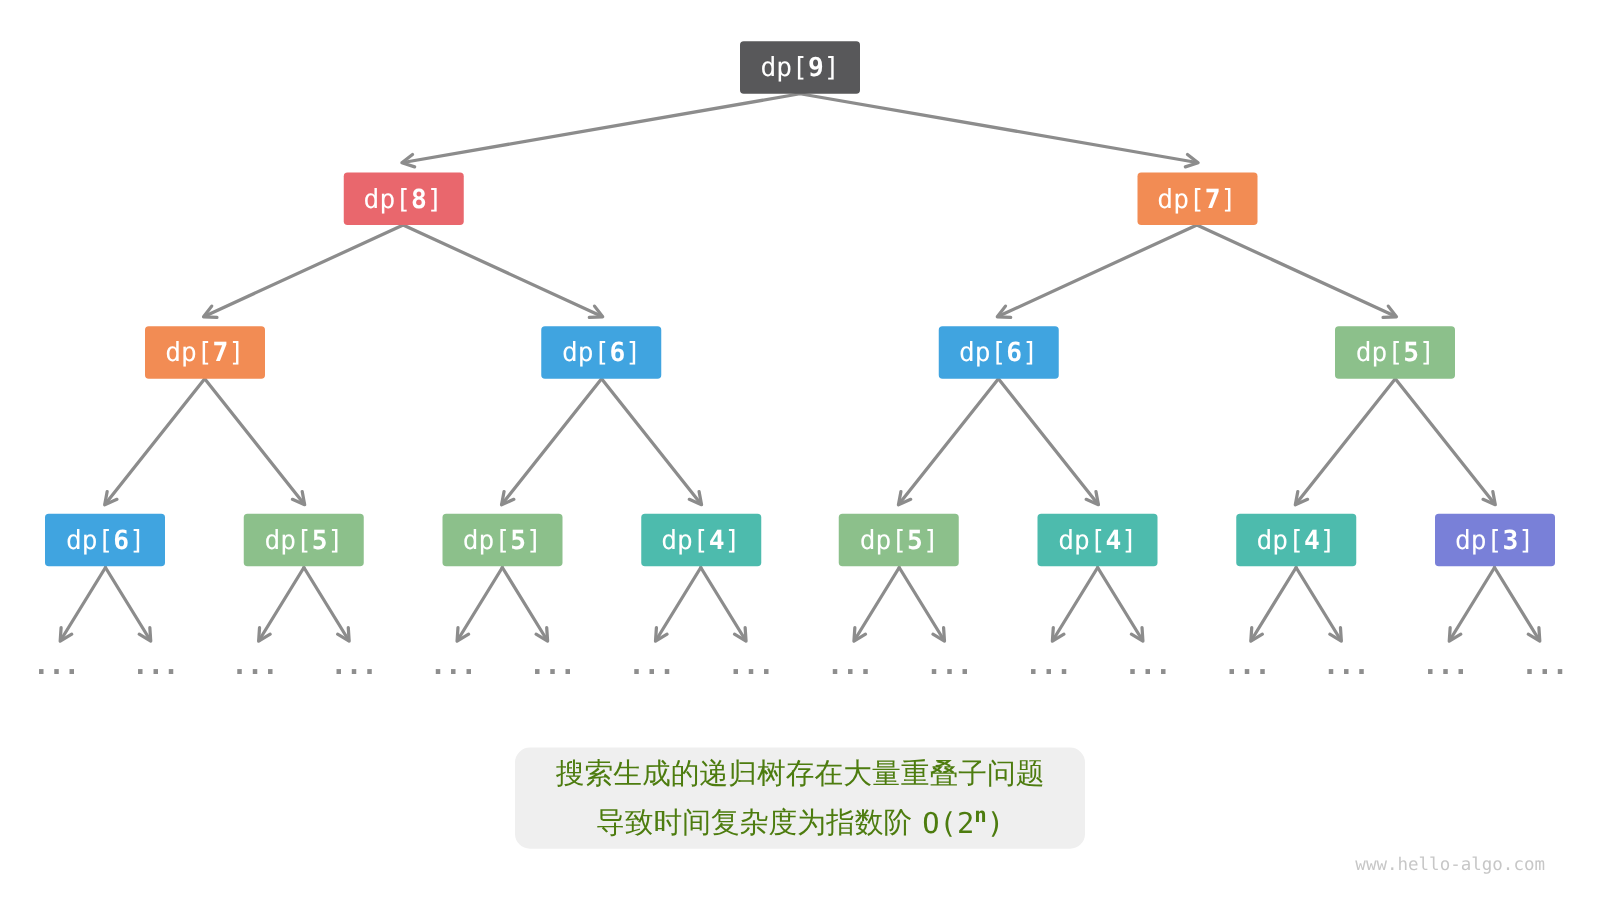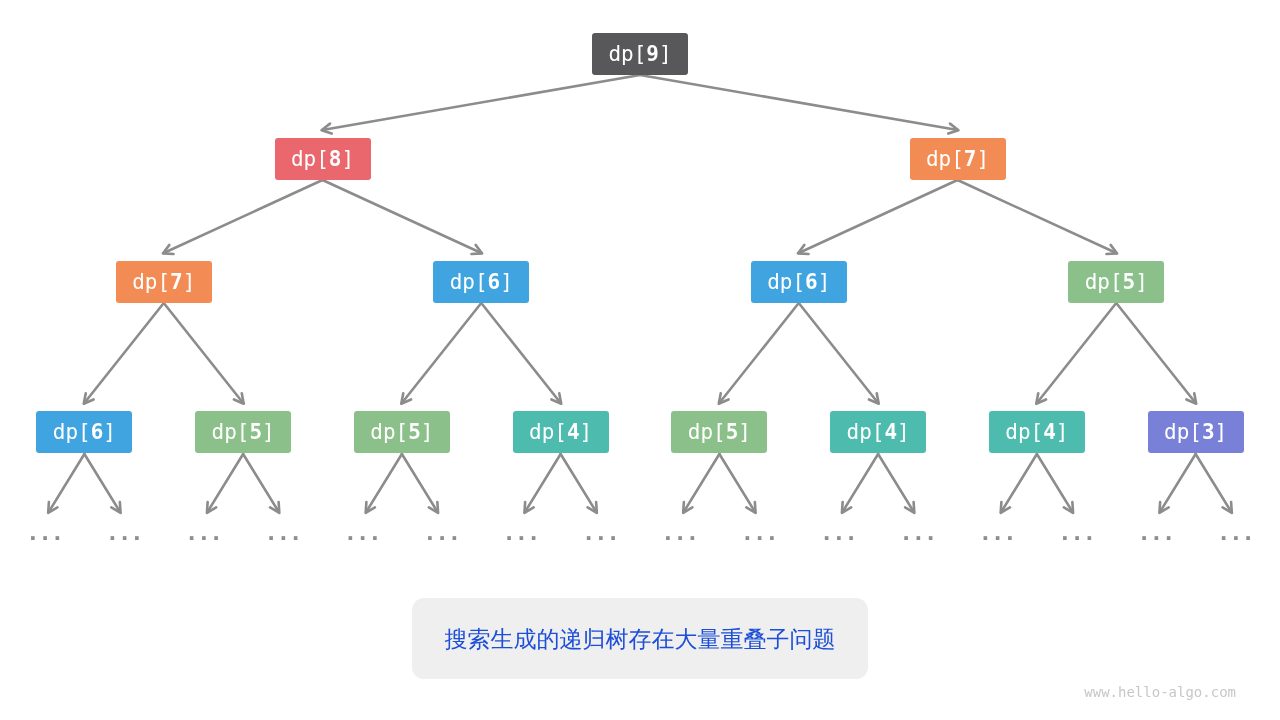--- a/index.html
+++ b/index.html
@@ -211,18 +211,21 @@
       <div class="ellipsis" style="left: 639.688px; color: rgb(142, 142, 142);">...</div>
       <div class="ellipsis" style="left: 719.062px; color: rgb(142, 142, 142);">...</div>
       <div class="ellipsis" style="left: 798.438px; color: rgb(142, 142, 142);">...</div>
       <div class="ellipsis" style="left: 877.812px; color: rgb(142, 142, 142);">...</div>
       <div class="ellipsis" style="left: 957.188px; color: rgb(142, 142, 142);">...</div>
       <div class="ellipsis" style="left: 1036.56px; color: rgb(142, 142, 142);">...</div>
       <div class="ellipsis" style="left: 1115.94px; color: rgb(142, 142, 142);">...</div>
       <div class="ellipsis" style="left: 1195.31px; color: rgb(142, 142, 142);">...</div>
     </div>
 
-  <div class="caption" style="background: rgb(239, 239, 239); color: #1d4ed8;">
+  <div class="caption" style="background: rgb(239, 239, 239); color: #4d7c0f;">
     <div class="cap-line">搜索生成的递归树存在大量重叠子问题</div>
+    <div class="cap-line">
+      <span>导致时间复杂度为指数阶</span><span class="formula"><span>O(2</span><sup class="exp">n</sup><span>)</span></span>
+    </div>
   </div>
 
   <div class="watermark" style="color: rgb(199, 199, 199);">www.hello-algo.com</div>
 </div>
 
 </body></html>

